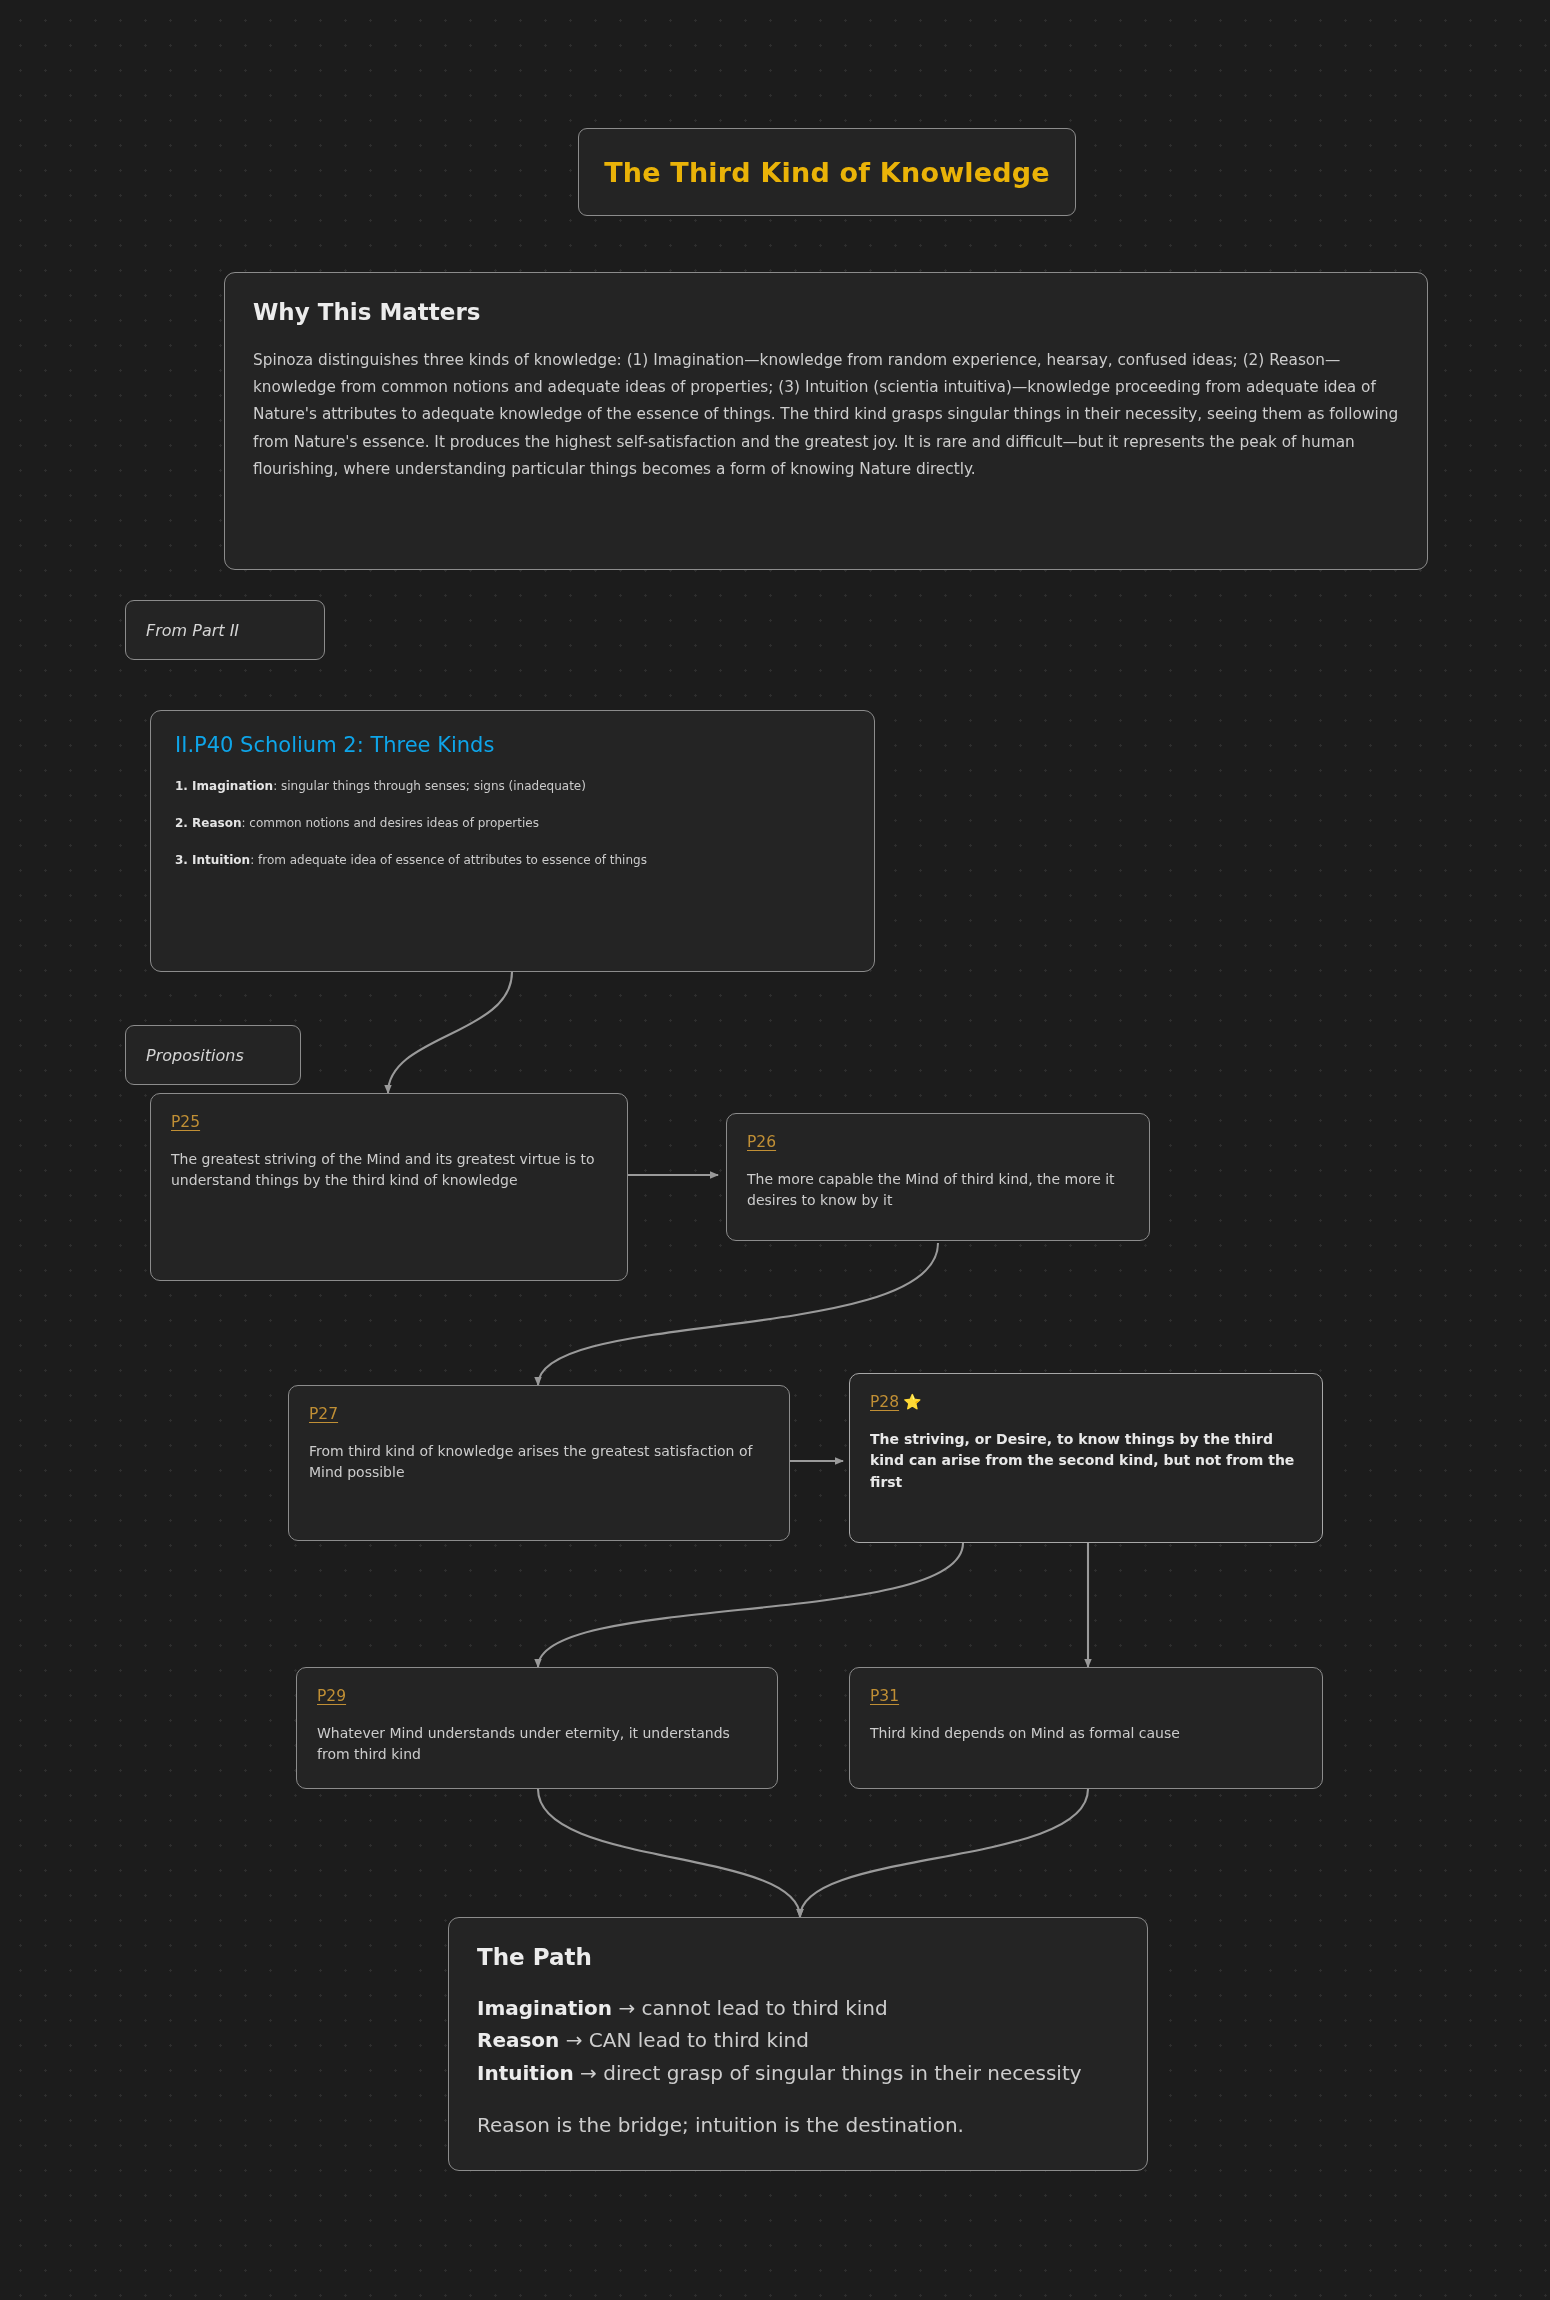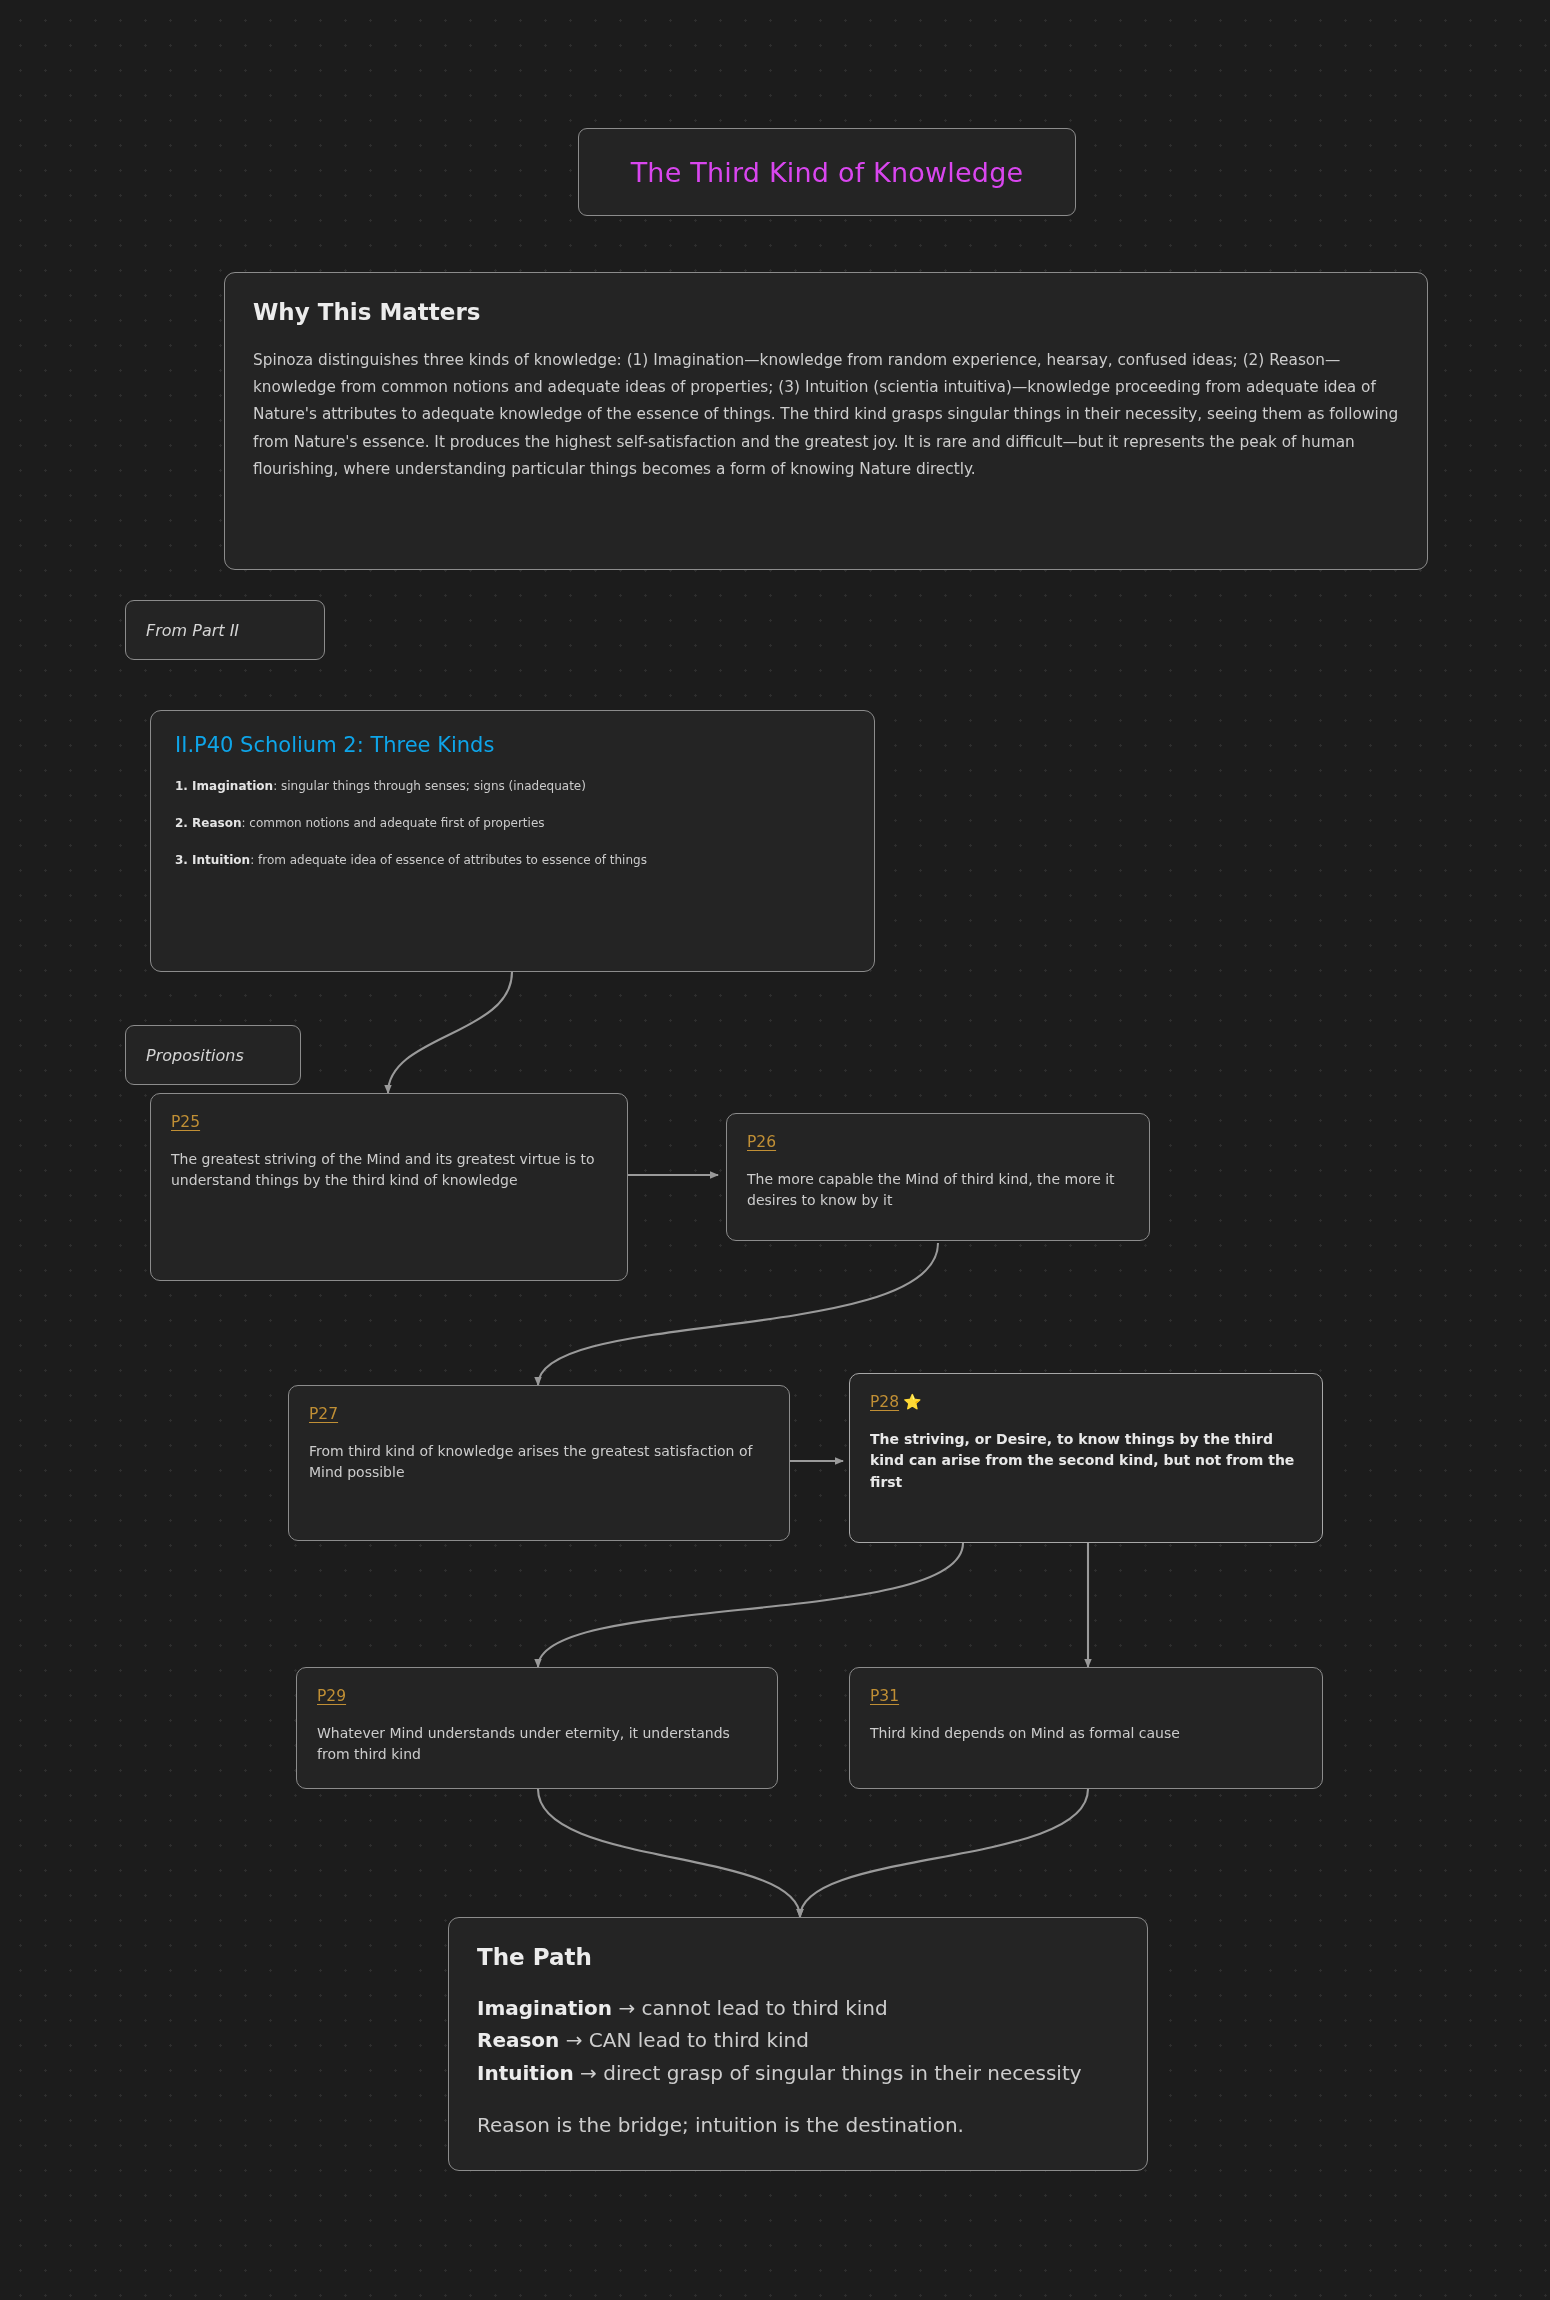--- a/index.html
+++ b/index.html
@@ -32,22 +32,22 @@
 
   
   .title-node {
     display: flex;
     align-items: center;
     justify-content: center;
     border-radius: 9px;
   }
   .title-node .title-text {
     font-size: 27px;
-    font-weight: normal;
-    color: #d946ef;
+    font-weight: bold;
+    color: #eab308;
     letter-spacing: .2px;
   }
 
   
   .section-card { border-radius: 11px; padding: 26px 28px; }
   .section-card .sec-title {
     font-size: 23px;
     font-weight: bold;
     color: #ececec;
     margin: 0 0 22px 0;
@@ -165,21 +165,21 @@
   <div class="node chip" style="left:125px; top:600px; width:200px; height:60px;">
     <span class="chip-text">From Part II</span>
   </div>
 
   <div class="node scholium" style="left:150px; top:710px; width:725px; height:262px;">
     <div class="sch-title">II.P40 Scholium 2: Three Kinds</div>
     <div class="sch-line">
       <b>1. Imagination</b><span>: singular things through senses; signs (inadequate)</span>
     </div>
     <div class="sch-line">
-      <b>2. Reason</b><span>: common notions and adequate first of properties</span>
+      <b>2. Reason</b><span>: common notions and desires ideas of properties</span>
     </div>
     <div class="sch-line">
       <b>3. Intuition</b><span>: from adequate idea of essence of attributes to essence of things</span>
     </div>
   </div>
 
   <div class="node chip" style="left:125px; top:1025px; width:176px; height:60px;">
     <span class="chip-text">Propositions</span>
   </div>
 

